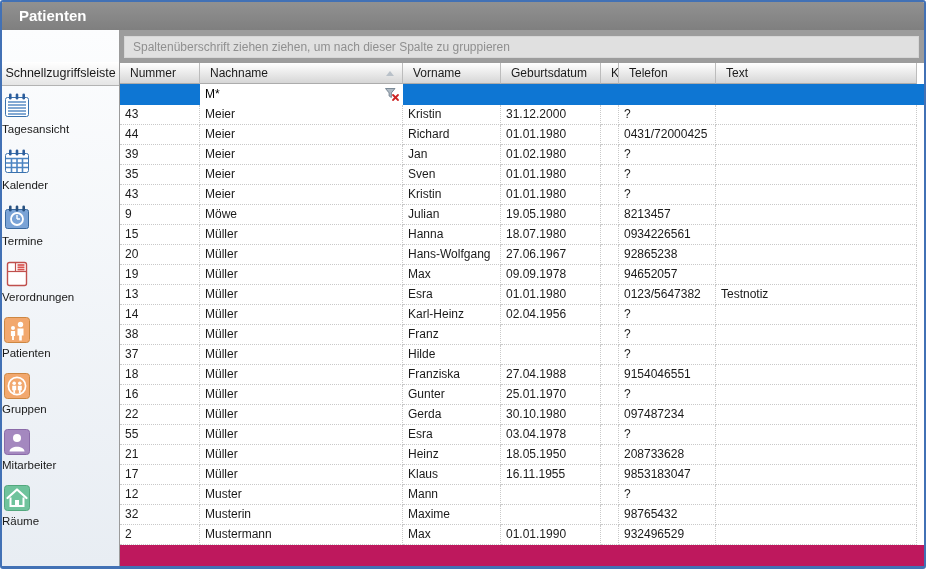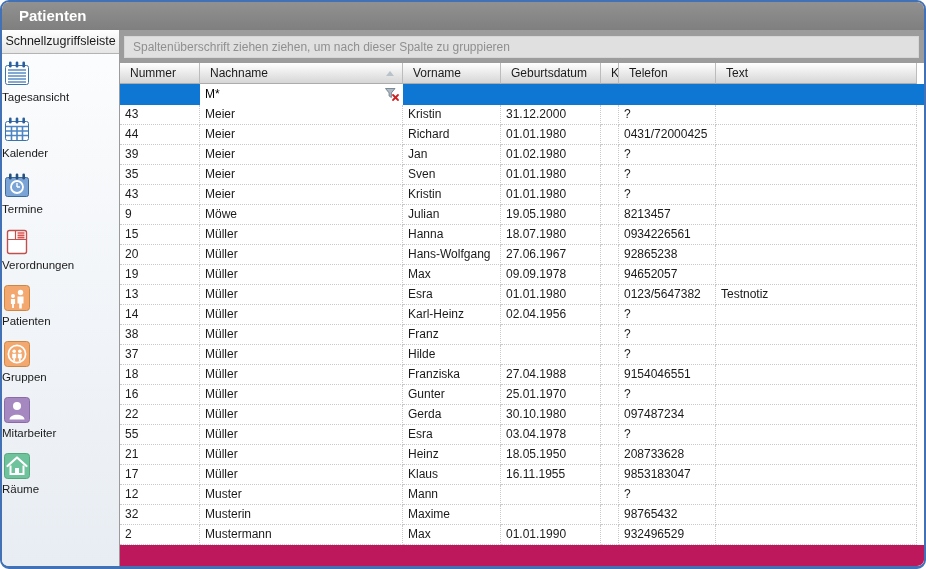--- a/index.html
+++ b/index.html
@@ -1,32 +1,32 @@
 <!DOCTYPE html>
 <html><head>
 <meta charset="utf-8">
 <style>
   * { margin:0; padding:0; box-sizing:border-box; }
   html,body { background:#fff; }
   body { font-family:"Liberation Sans", sans-serif; }
 
   .window { width:926px; height:569px; border:2px solid #4271b5; border-bottom-width:3px;
-            border-radius:9px; overflow:hidden; background:#fff; display:flex; flex-direction:column; }
+            border-radius:3px; overflow:hidden; background:#fff; display:flex; flex-direction:column; }
 
   .titlebar { height:28px; flex:0 0 auto; background:linear-gradient(#919191,#7f7f7f);
               color:#fff; font-weight:bold; font-size:15px; line-height:28px; padding-left:17px; }
 
   .body { flex:1; display:flex; overflow:hidden; }
 
   
   .sidebar { width:118px; flex:0 0 auto; background:linear-gradient(180deg,#fcfdfe,#e8edf3);
              border-right:1px solid #9b9b9b; display:flex; flex-direction:column; overflow:hidden; }
   .sidebar-header { height:24px; flex:0 0 auto; background:linear-gradient(#ffffff,#e5e5e5);
                     border-bottom:1px solid #b3b3b3; font-size:12.5px; color:#1a1a1a;
-                    text-align:center; line-height:23px; white-space:nowrap; }
+                    text-align:center; line-height:23px; white-space:nowrap;margin-top:32px; }
   .side-item { height:56px; display:flex; flex-direction:column; align-items:flex-start;
                padding-top:5px; cursor:default; }
   .side-item .icon { width:30px; height:30px; display:block; }
   .side-label { font-size:11.5px; color:#1a1a1a; margin-top:2px; }
 
   
   .main { flex:1; display:flex; flex-direction:column; background:#fff; overflow:hidden; }
   .group-strip { height:33px; flex:0 0 auto; background:#9c9c9c; padding:6px 5px 5px 4px; }
   .group-box { height:22px; background:#e0e0e0; border:1px solid #d6d6d6; color:#8f8f8f;
                font-size:12px; line-height:20px; padding-left:8px; white-space:nowrap; overflow:hidden; }

